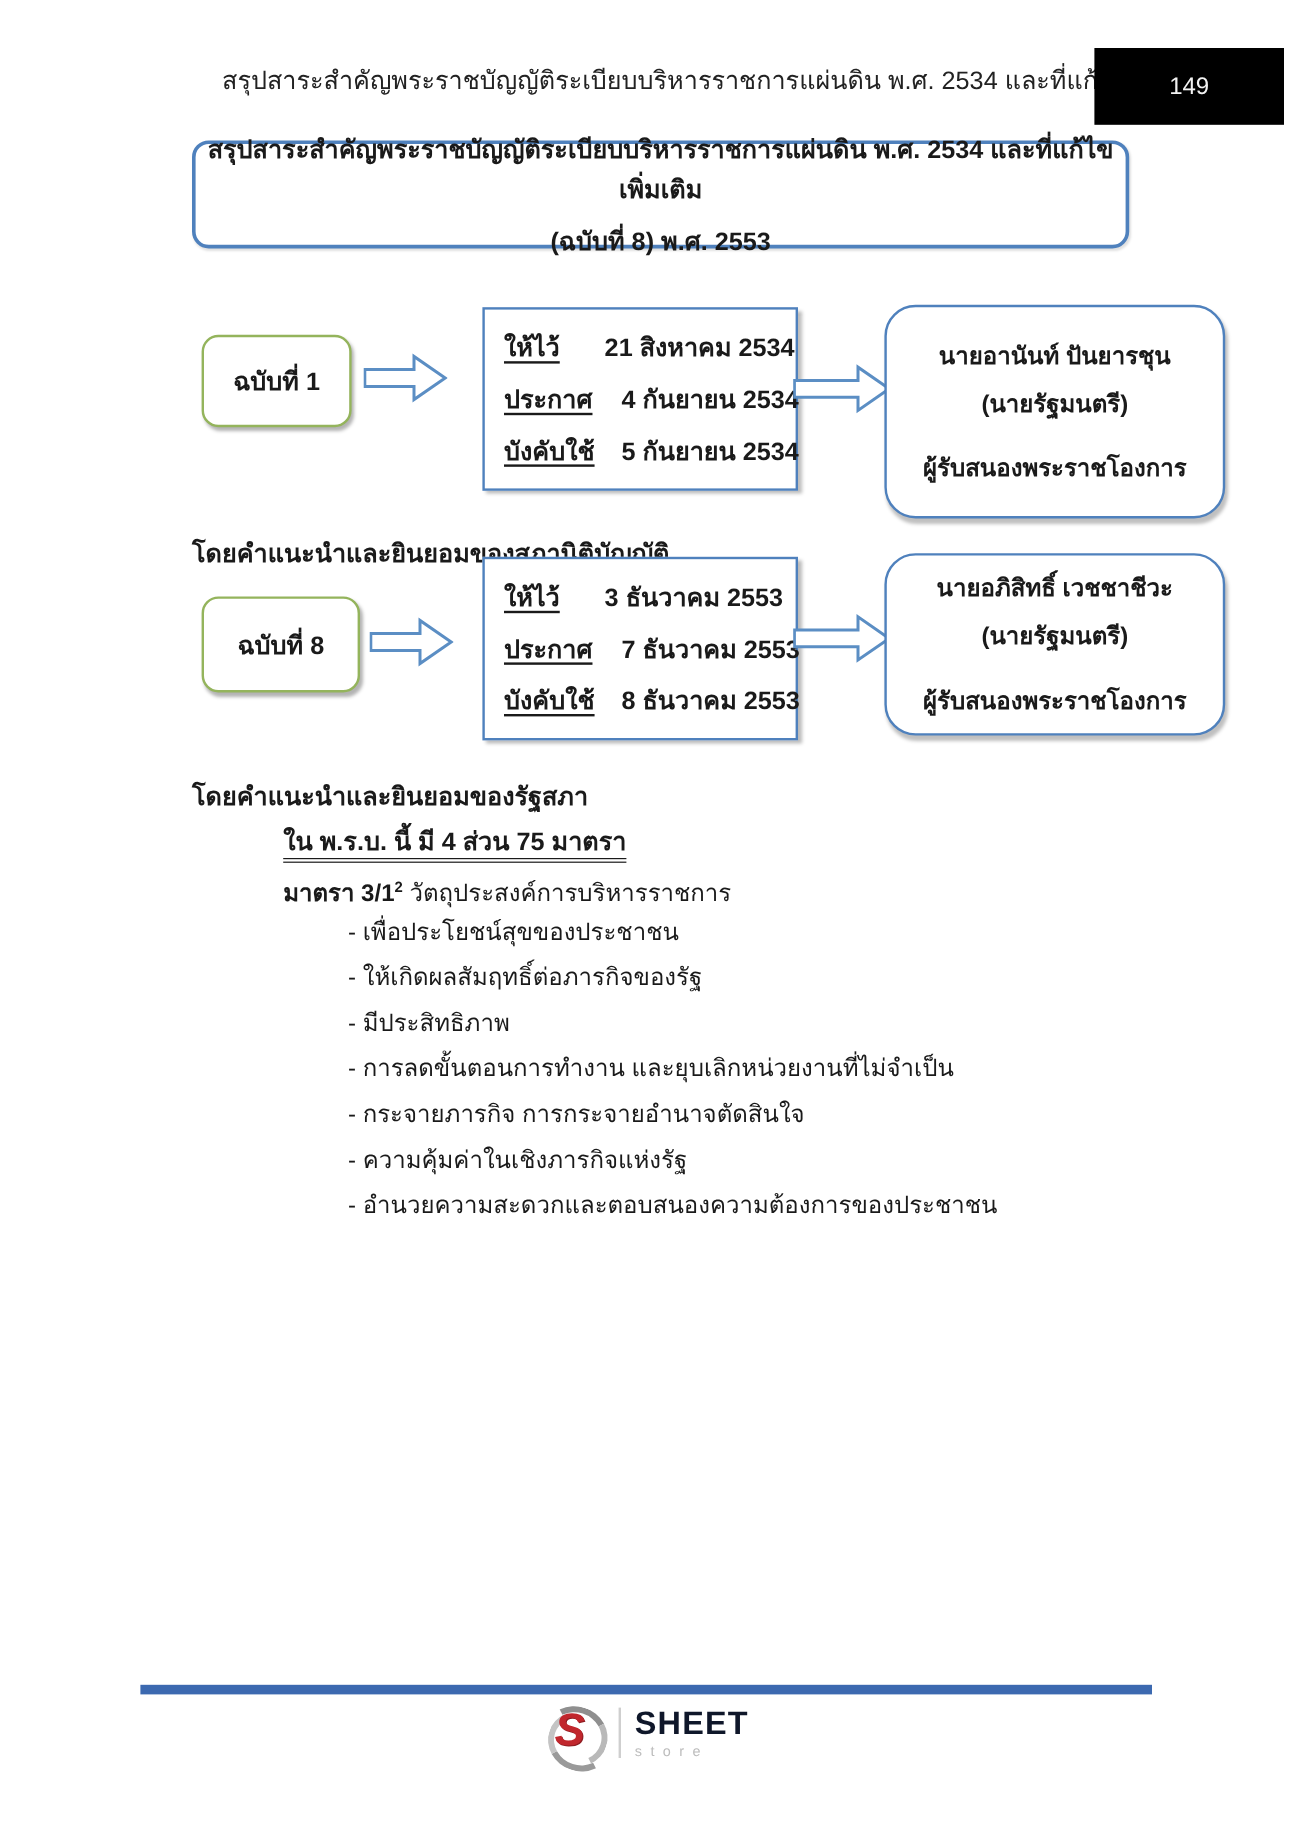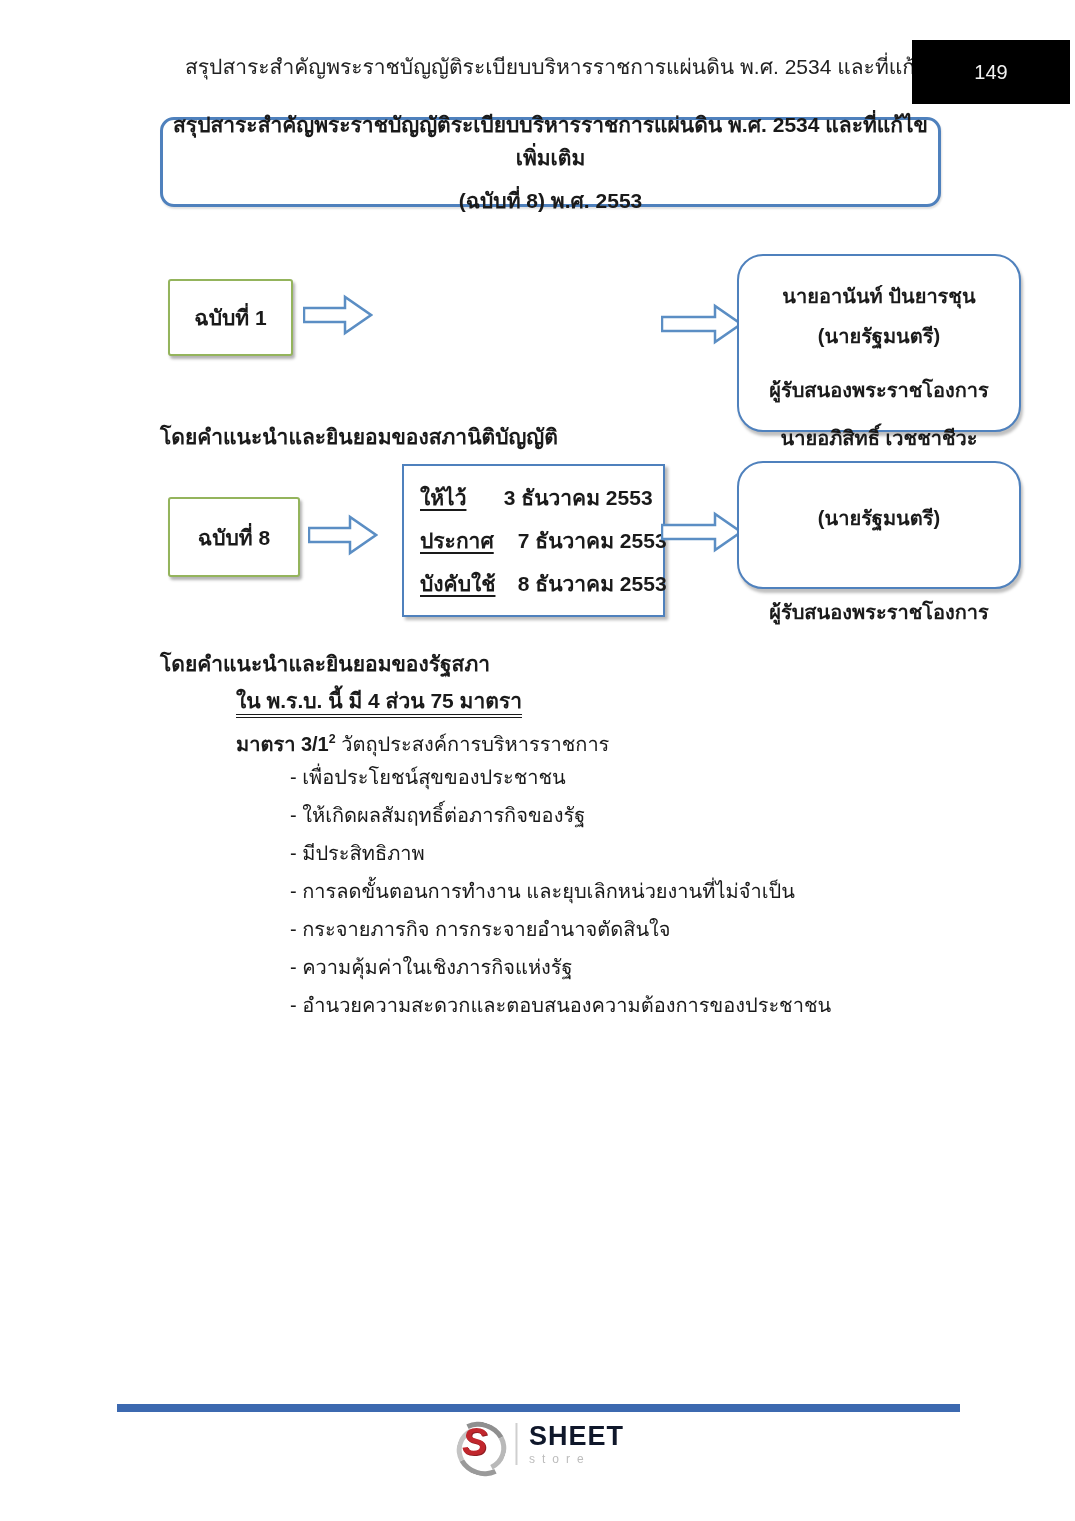--- a/index.html
+++ b/index.html
@@ -22,21 +22,21 @@
     left:160px;top:117px;width:781px;height:90px;
     border:3px solid #4f81bd;border-radius:14px;background:#fff;
     display:flex;flex-direction:column;align-items:center;justify-content:center;gap:10px;
     font-weight:bold;font-size:21px;text-align:center;
     box-shadow:1px 2px 2px rgba(0,0,0,0.12);
     padding:0 10px;box-sizing:border-box;
   }
 
   
   .edition-box{
-    border:2.5px solid #94b45c;border-radius:3px;background:#fff;
+    border:2.5px solid #94b45c;border-radius:14px;background:#fff;
     display:flex;align-items:center;justify-content:center;
     font-weight:bold;font-size:21px;
     box-shadow:2px 3px 3px rgba(0,0,0,0.30);
   }
 
   
   .date-box{
     width:263px;height:153px;border:2px solid #4f81bd;background:#fff;
     box-shadow:3px 3px 3px rgba(0,0,0,0.28);
     display:flex;flex-direction:column;justify-content:space-around;
@@ -117,34 +117,48 @@
   <div class="abs edition-box" style="left:168px;top:279px;width:121px;height:73px;">
     <span>ฉบับที่ 1</span>
   </div>
 
   <div class="abs arrow" style="left:303px;top:294px;">
     <svg width="70" height="42" viewBox="0 0 70 42">
       <polygon points="1,14 42,14 42,3 68,21 42,39 42,28 1,28" fill="#ffffff" stroke="#5b8ec4" stroke-width="2.5"></polygon>
     </svg>
   </div>
 
+  <div class="abs date-box" style="left:402px;top:256px;">
+    <div class="date-line">
+      <span class="date-label narrow">ให้ไว้</span>
+      <span>21 สิงหาคม 2534</span>
+    </div>
+    <div class="date-line">
+      <span class="date-label">ประกาศ</span>
+      <span>4 กันยายน 2534</span>
+    </div>
+    <div class="date-line">
+      <span class="date-label">บังคับใช้</span>
+      <span>5 กันยายน 2534</span>
+    </div>
+  </div>
 
   <div class="abs arrow" style="left:661px;top:303px;">
     <svg width="82" height="42" viewBox="0 0 82 42">
       <polygon points="1,14 54,14 54,3 80,21 54,39 54,28 1,28" fill="#ffffff" stroke="#5b8ec4" stroke-width="2.5"></polygon>
     </svg>
   </div>
 
   <div class="abs name-box" style="left:737px;top:254px;height:178px;">
     <div class="nm">นายอานันท์ ปันยารชุน</div>
     <div>(นายรัฐมนตรี)</div>
     <div class="role">ผู้รับสนองพระราชโองการ</div>
   </div>
 
-  <div class="abs note-text" style="left:160px;top:420px;">โดยคำแนะนำและยินยอมของสภานิติบัญญัติ</div>
+  <div class="abs note-text" style="left:160px;top:444px;">โดยคำแนะนำและยินยอมของสภานิติบัญญัติ</div>
 
   <div class="abs edition-box" style="left:168px;top:497px;width:128px;height:76px;">
     <span>ฉบับที่ 8</span>
   </div>
 
   <div class="abs arrow" style="left:308px;top:514px;">
     <svg width="70" height="42" viewBox="0 0 70 42">
       <polygon points="1,14 42,14 42,3 68,21 42,39 42,28 1,28" fill="#ffffff" stroke="#5b8ec4" stroke-width="2.5"></polygon>
     </svg>
   </div>
@@ -163,21 +177,21 @@
       <span>8 ธันวาคม 2553</span>
     </div>
   </div>
 
   <div class="abs arrow" style="left:661px;top:511px;">
     <svg width="82" height="42" viewBox="0 0 82 42">
       <polygon points="1,14 54,14 54,3 80,21 54,39 54,28 1,28" fill="#ffffff" stroke="#5b8ec4" stroke-width="2.5"></polygon>
     </svg>
   </div>
 
-  <div class="abs name-box" style="left:737px;top:461px;height:128px;gap:40px;">
+  <div class="abs name-box" style="left:737px;top:461px;height:152px;">
     <div class="nm">นายอภิสิทธิ์  เวชชาชีวะ</div>
     <div>(นายรัฐมนตรี)</div>
     <div class="role">ผู้รับสนองพระราชโองการ</div>
   </div>
 
   <div class="abs note-text" style="left:160px;top:647px;">โดยคำแนะนำและยินยอมของรัฐสภา</div>
 
   <div class="abs" style="left:236px;top:684px;">
     <span class="structure-line">ใน พ.ร.บ. นี้ มี 4 ส่วน 75 มาตรา</span>
   </div>

